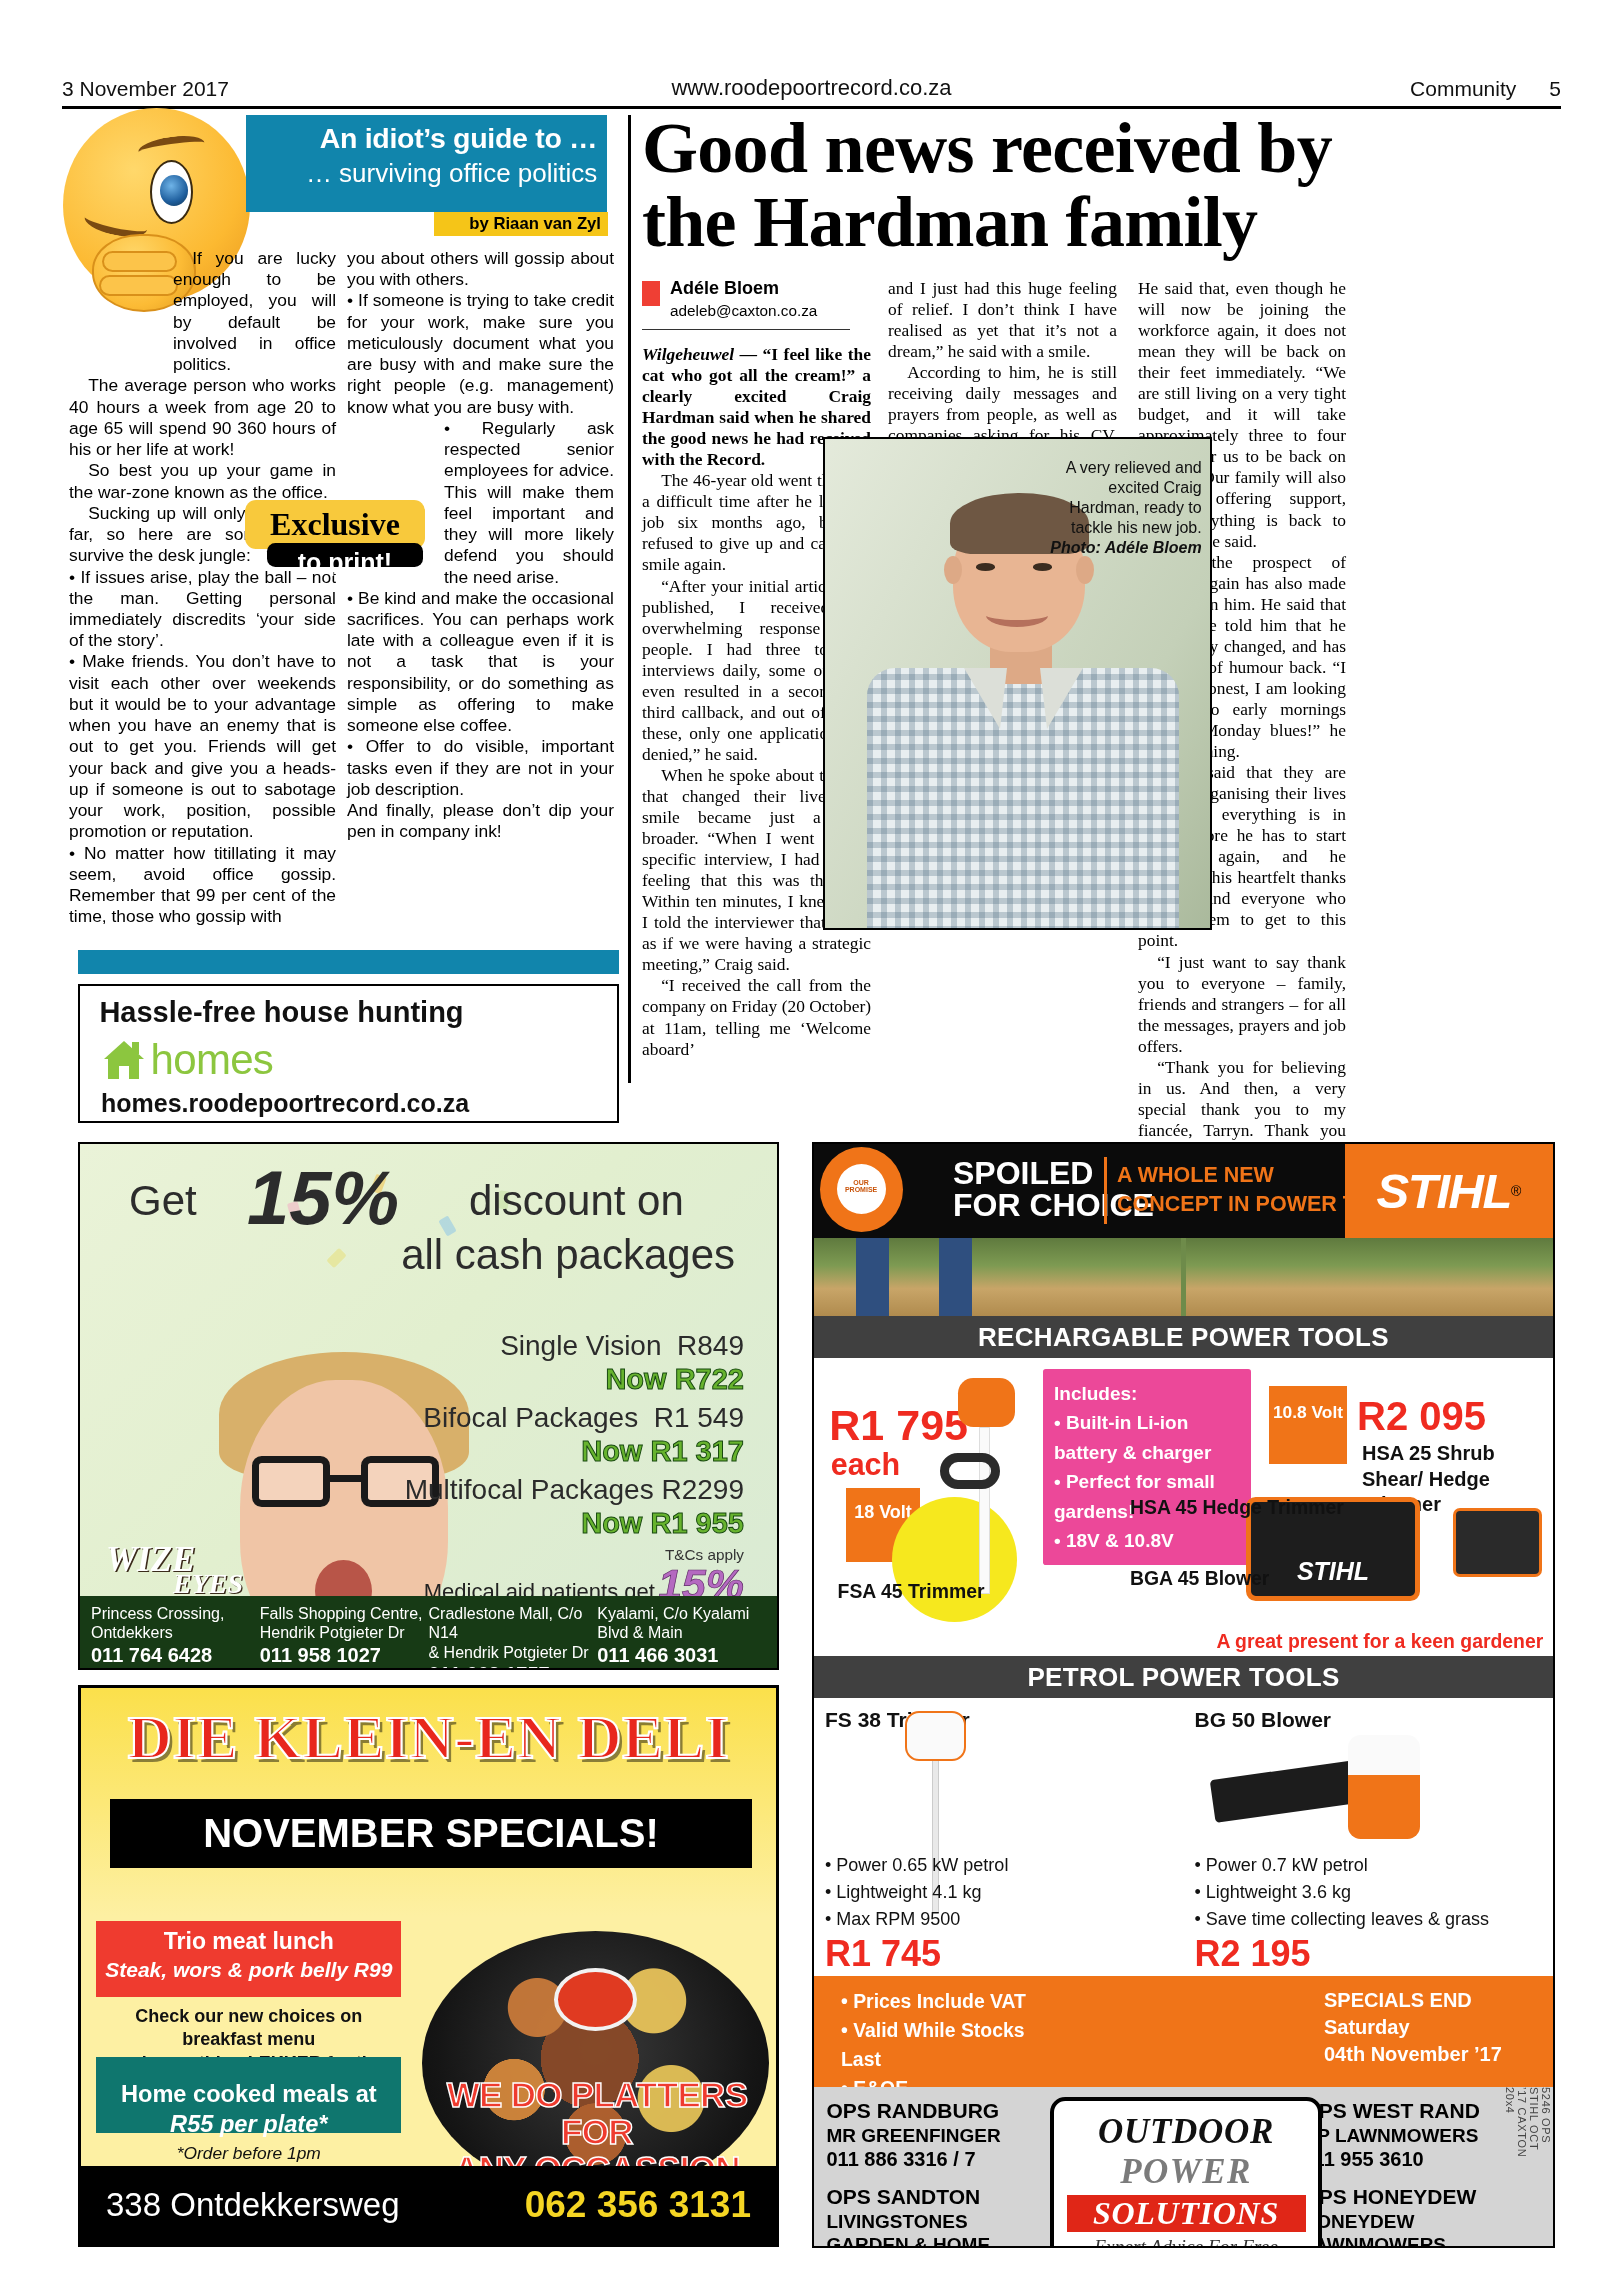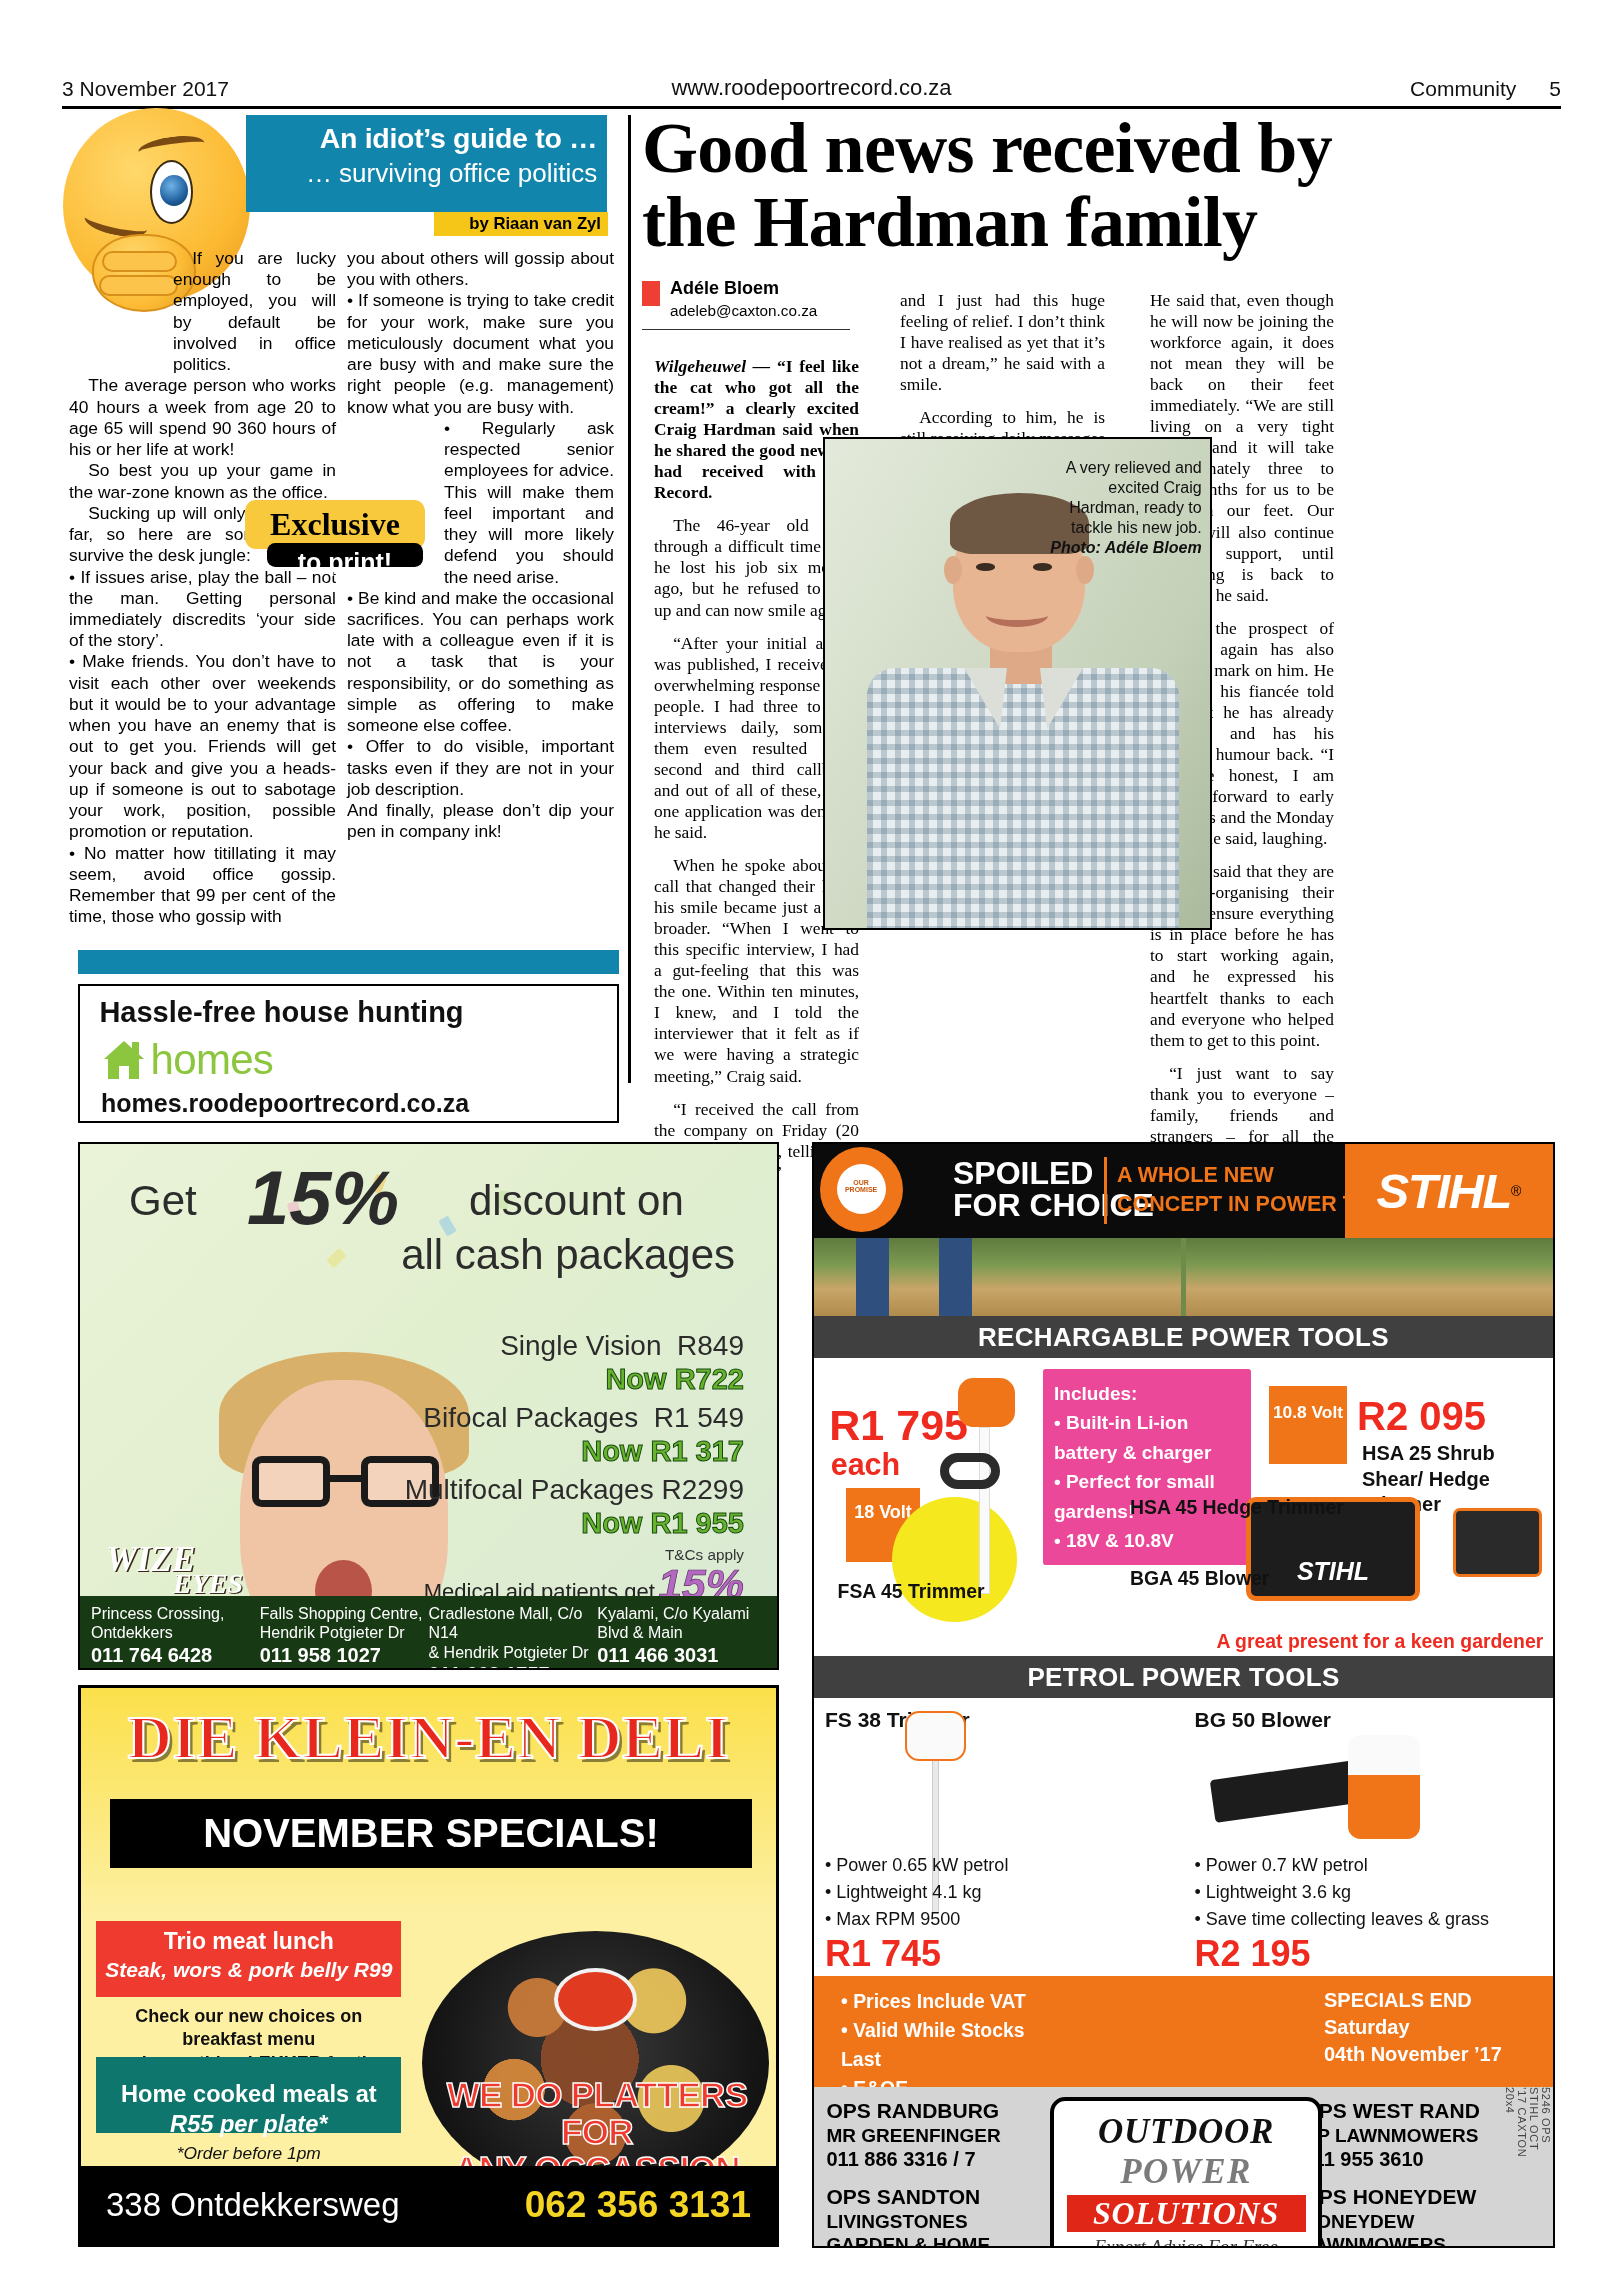--- a/index.html
+++ b/index.html
@@ -87,21 +87,21 @@
      font-family:"Liberation Serif", serif; font-weight:bold; font-size:72px; line-height:1.03;
      color:#000; letter-spacing:-0.7px; }
   .byline { position:absolute; left:642px; top:278px; width:208px; }
   .by-sq { position:absolute; left:0; top:2.8px; width:18px; height:25px; background:#ef3f34; }
   .by-name { position:absolute; left:28px; top:0; font-size:18px; font-weight:bold; color:#000; }
   .by-mail { position:absolute; left:28px; top:23.6px; font-size:15.3px; color:#000; }
   .by-line { position:absolute; left:0; top:51px; width:208px; height:1.4px; background:#333; }
 
   .art-col { position:absolute; font-family:"Liberation Serif", serif; font-size:17.4px;
      line-height:1.21; color:#000; text-align:justify; }
-  .art-col p { margin:12px; text-indent:1.1em; }
+  .art-col p { margin:0; text-indent:1.1em; }
   .art-col p.nb { text-indent:0; }
   .lede { font-weight:bold; }
   .lede i { font-style:italic; }
   .ac1 { left:642px; top:344px; width:229px; }
   .ac2 { left:888px; top:278px; width:229px; }
   .ac3 { left:1138px; top:278px; width:208px; }
 
   .photo { position:absolute; left:823px; top:437px; width:389px; height:493px;
      border:2.1px solid #000; overflow:hidden;
      background:linear-gradient(160deg,#dfe6d4 0%, #cdd8c2 40%, #b9c6ae 100%); }

